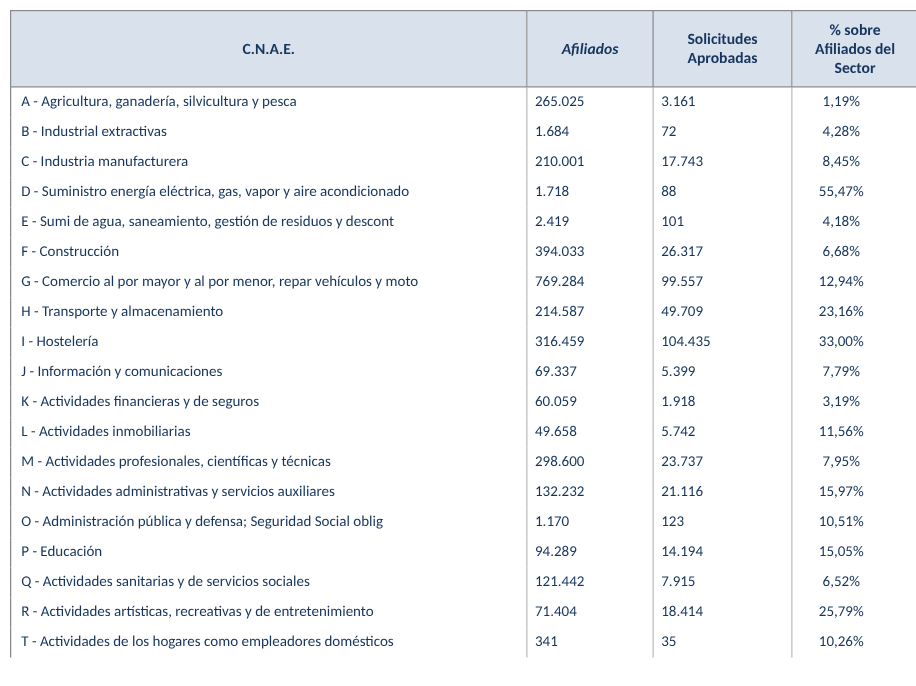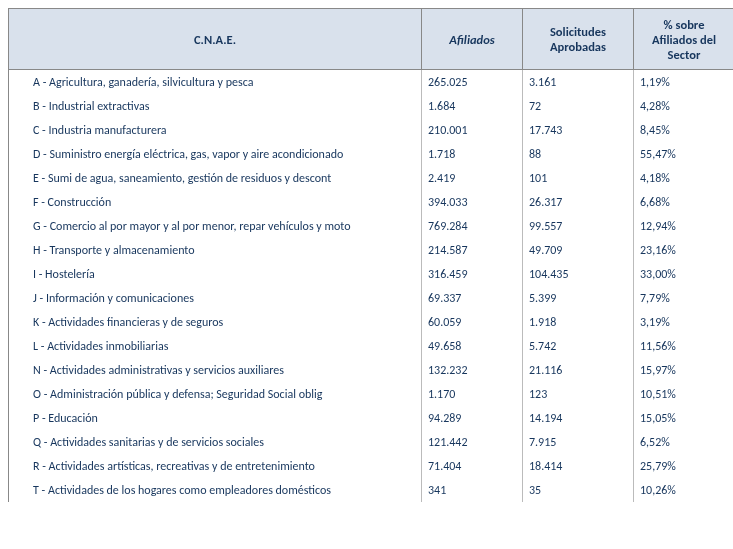--- a/index.html
+++ b/index.html
@@ -34,23 +34,23 @@
   th.solic-col { width: 98px; }
   th.pct-col { width: 88px; }
   tbody td {
     height: 20px;
     line-height: 20px;
     font-size: 12px;
     border-top: none;
     border-bottom: none;
   }
   tbody tr td:first-child { border-left: 1px solid #888; }
-  tbody td.label { text-align: left; padding-left: 24px; }
+  tbody td.label { text-align: left; padding-left: 8px; }
   tbody td.num { padding-right: 12px; }
-  tbody td.pct { text-align: left; padding-right: 28px; }
+  tbody td.pct { text-align: center; padding-right: 28px; }
   
   tbody td { border-left: 1px solid #bbb; border-right: 1px solid #bbb; }
   tbody tr td:first-child { border-left: 1px solid #888; }
   tbody tr td:last-child { border-right: 1px solid #888; }
 </style>
 </head>
 <body>
 
 <table>
   <thead>
@@ -128,20 +128,26 @@
         <td class="num">1.918</td>
         <td class="pct">3,19%</td>
       </tr>
       <tr>
         <td class="label">L - Actividades inmobiliarias</td>
         <td class="num">49.658</td>
         <td class="num">5.742</td>
         <td class="pct">11,56%</td>
       </tr>
       <tr>
+        <td class="label">M - Actividades profesionales, científicas y técnicas</td>
+        <td class="num">298.600</td>
+        <td class="num">23.737</td>
+        <td class="pct">7,95%</td>
+      </tr>
+      <tr>
         <td class="label">N - Actividades administrativas y servicios auxiliares</td>
         <td class="num">132.232</td>
         <td class="num">21.116</td>
         <td class="pct">15,97%</td>
       </tr>
       <tr>
         <td class="label">O - Administración pública y defensa; Seguridad Social oblig</td>
         <td class="num">1.170</td>
         <td class="num">123</td>
         <td class="pct">10,51%</td>

